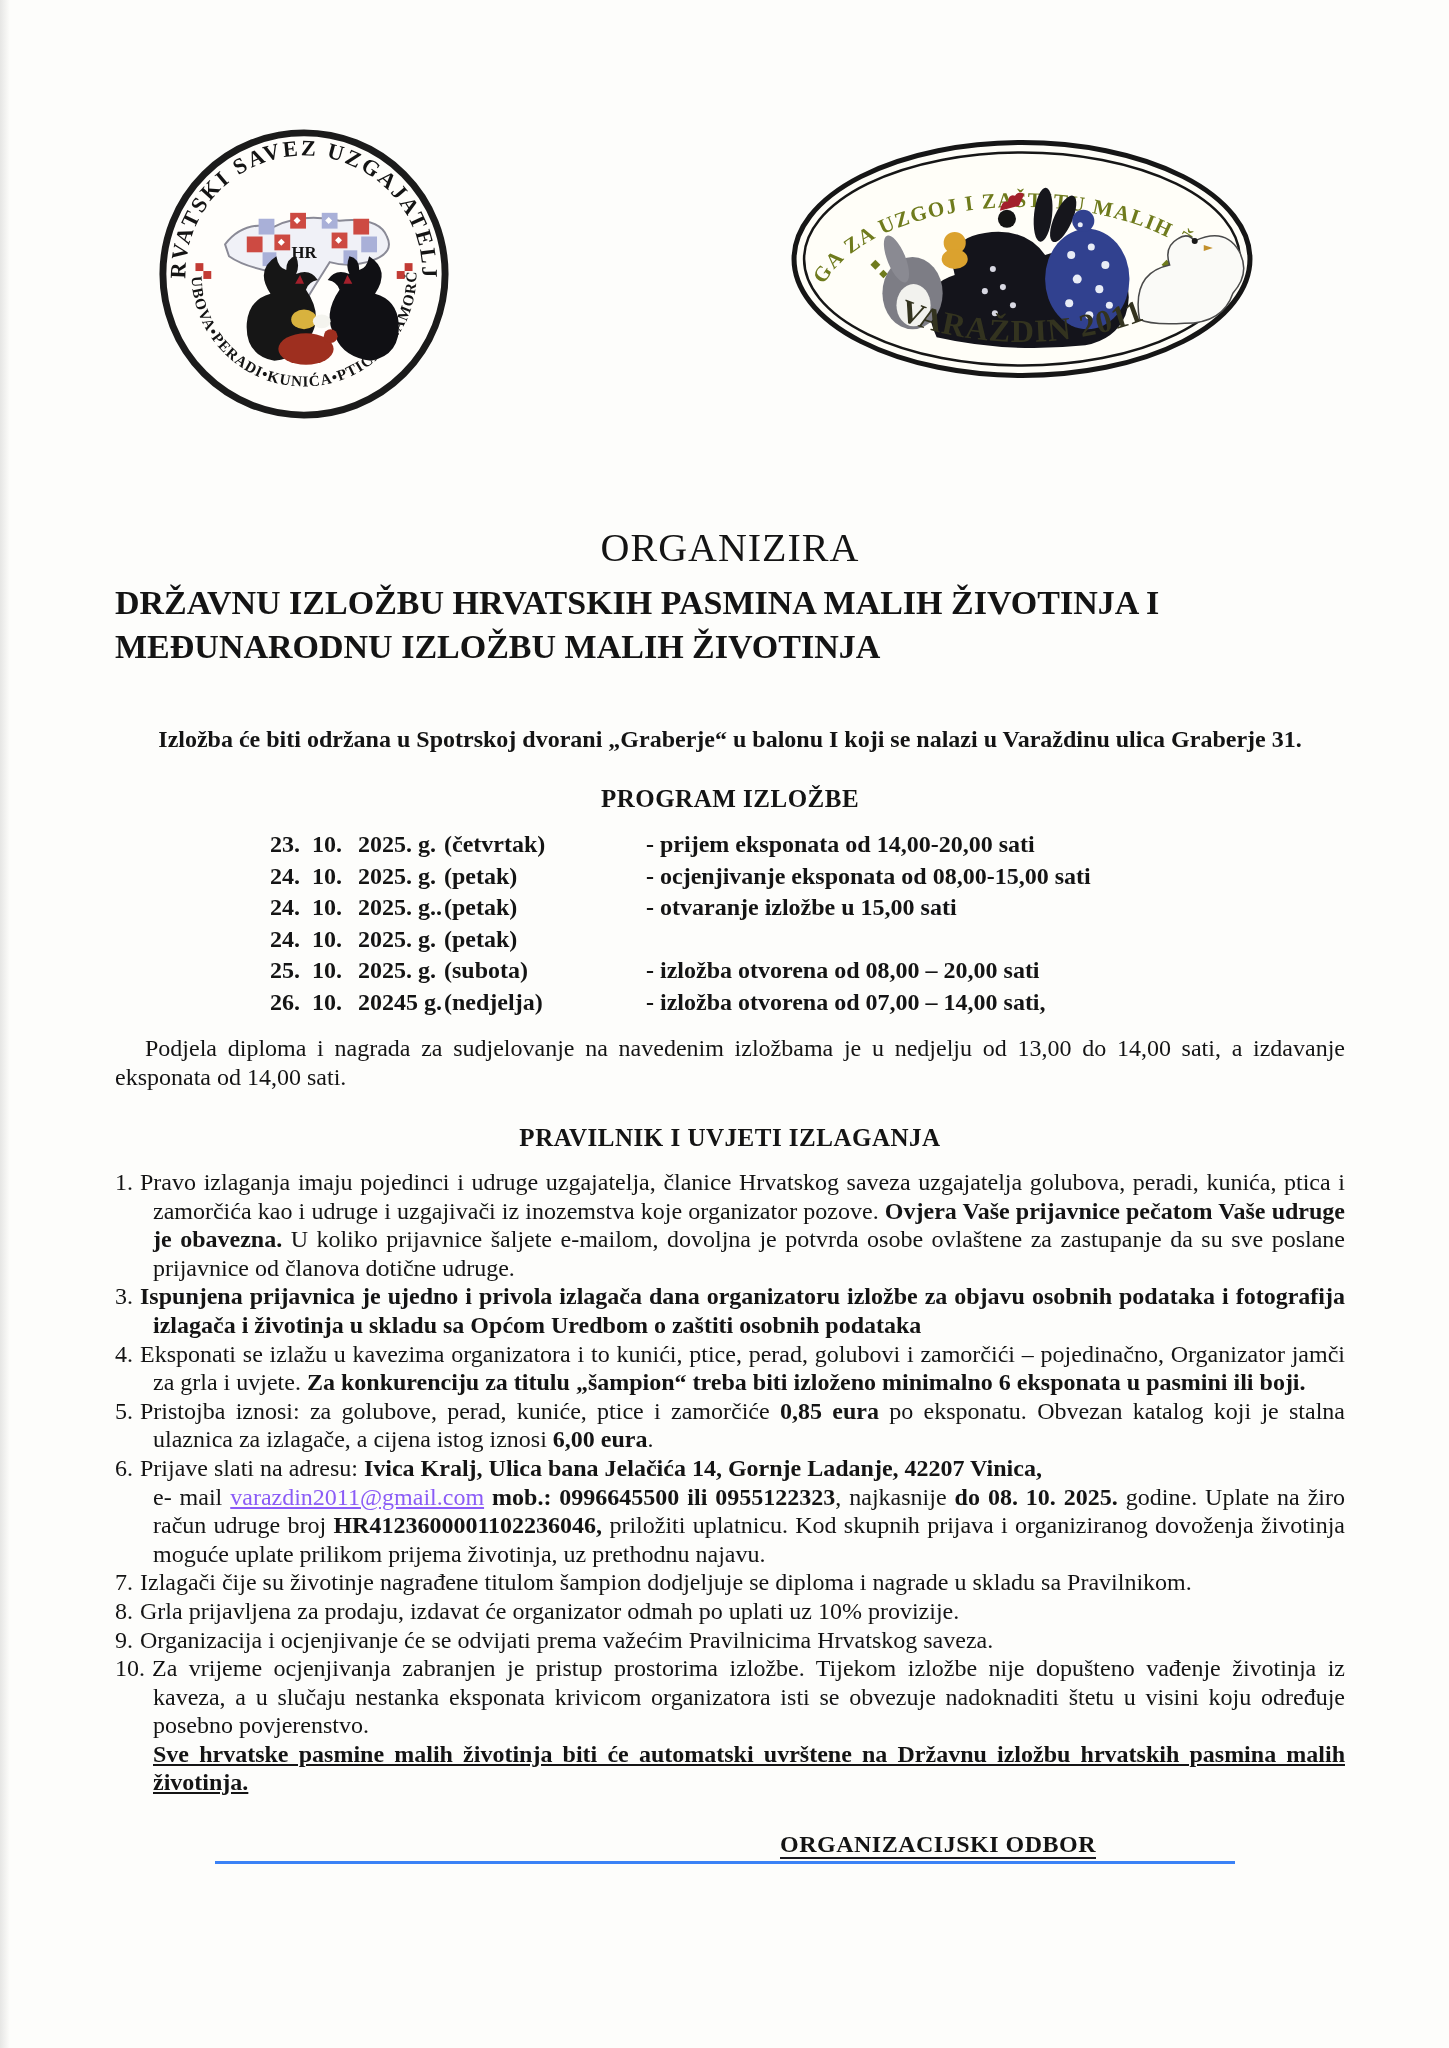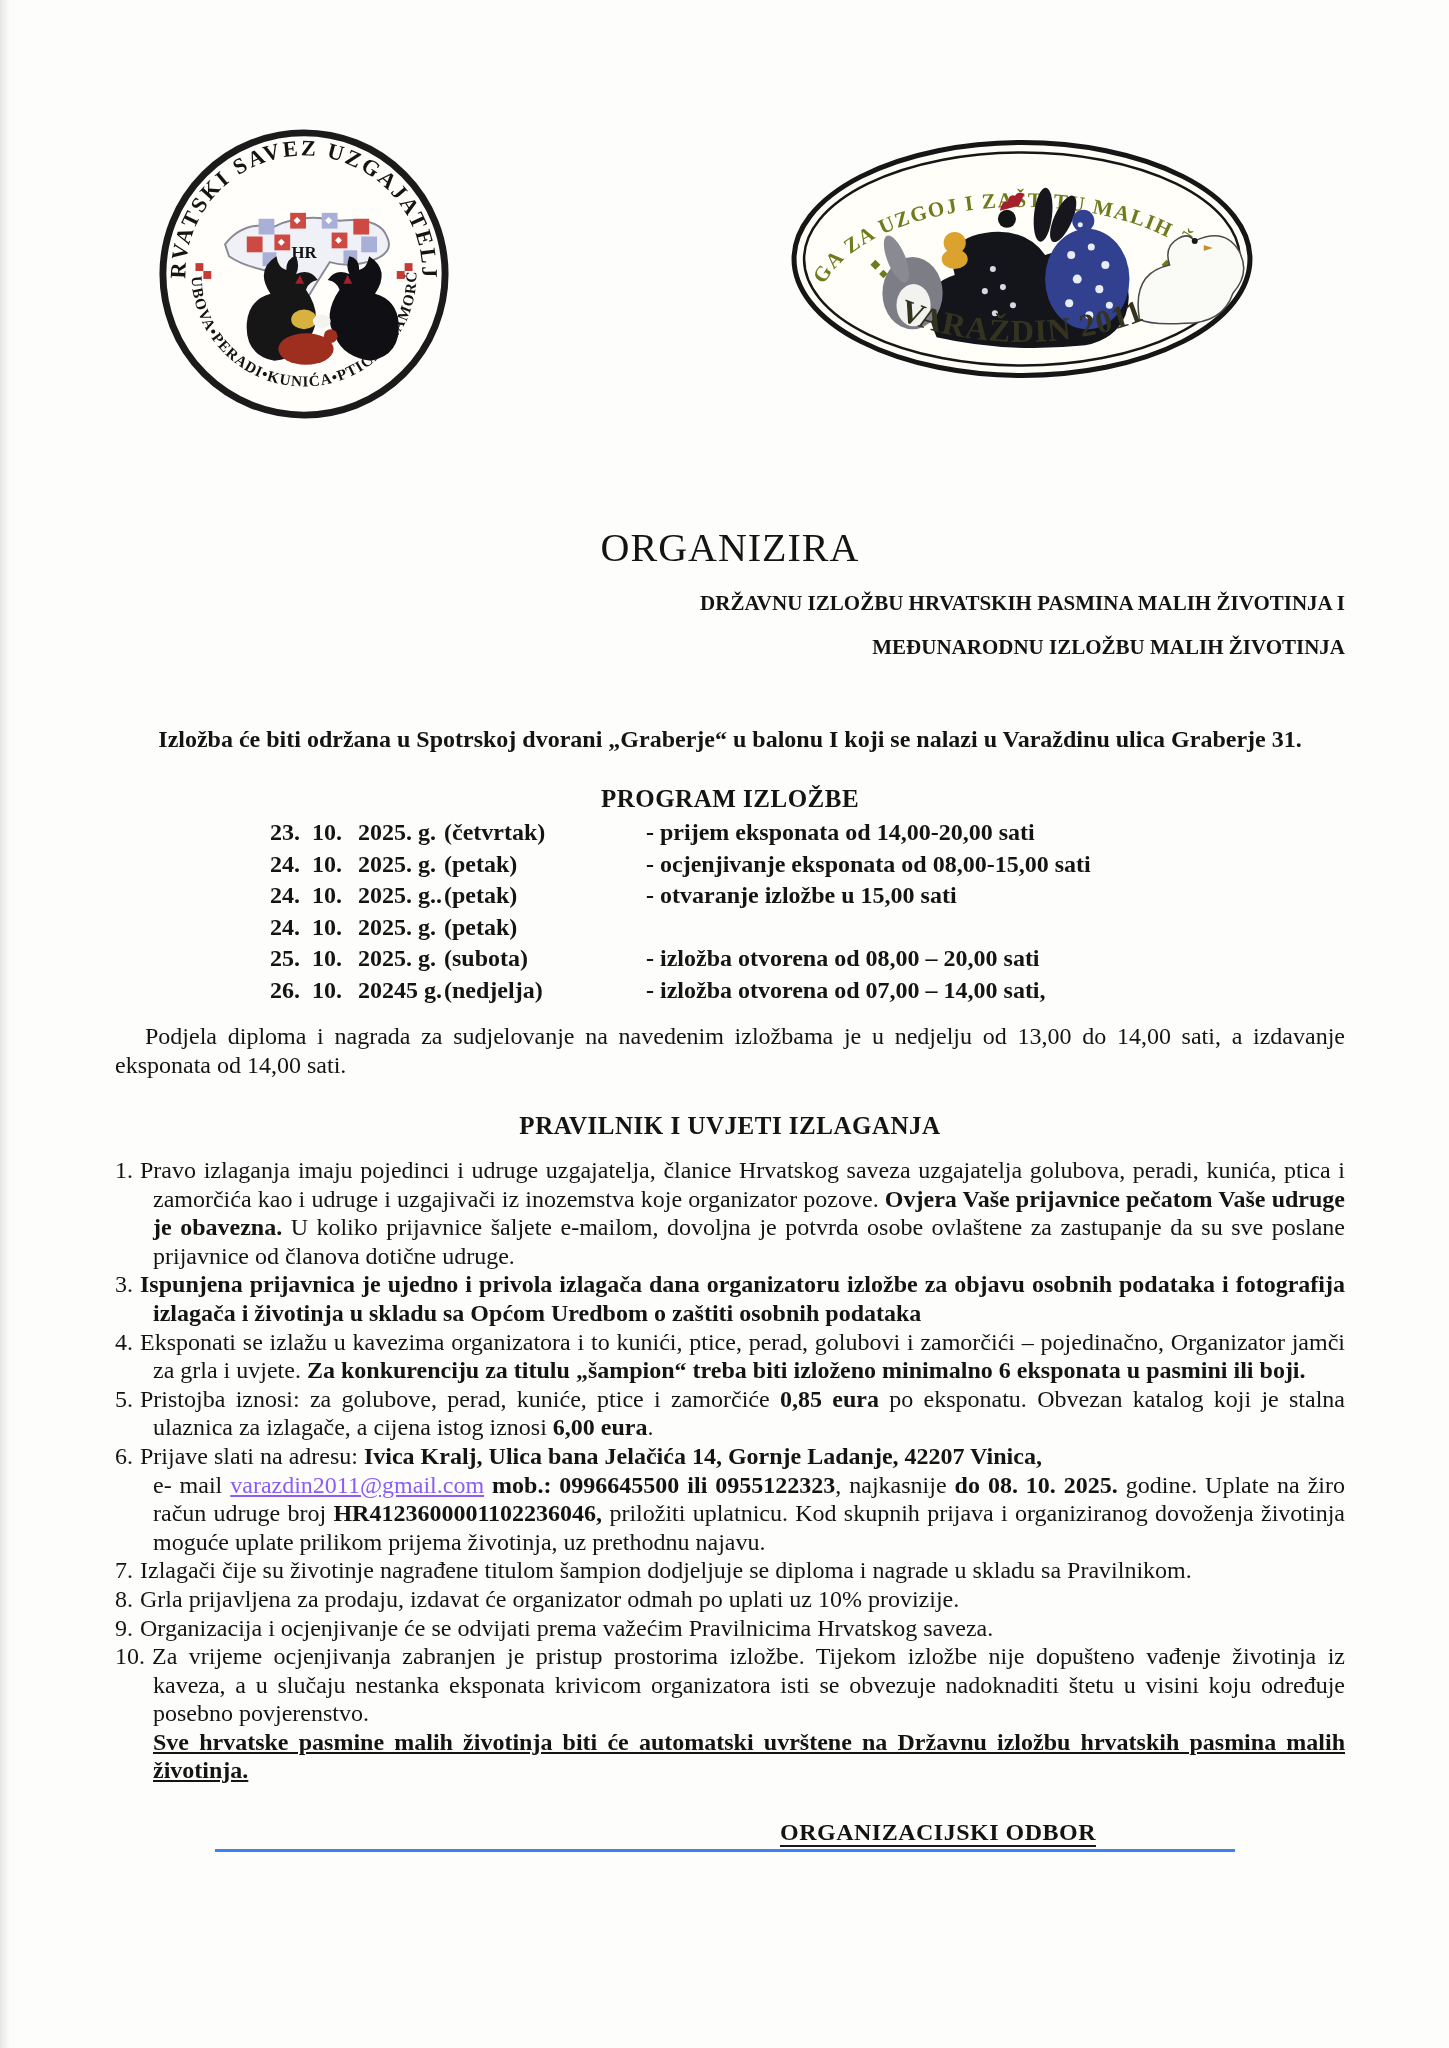--- a/index.html
+++ b/index.html
@@ -17,24 +17,24 @@
     background:linear-gradient(to right,rgba(110,110,110,.16),transparent);
     pointer-events:none;
   }
   .logo{position:absolute;}
   .logo-left{left:156px;top:126px;width:296px;height:296px;}
   .logo-right{left:786px;top:136px;width:472px;height:246px;}
   svg text{font-family:"Liberation Serif","DejaVu Serif",serif;}
 
   .content{padding:512px 104px 0 115px;}
   .organizira{font-size:40px;font-weight:normal;text-align:center;margin:12px;letter-spacing:1px;}
-  .title-line{font-size:21px;font-weight:bold;text-align:right;line-height:40px;margin:4px 0 0 0;}
+  .title-line{font-size:34px;font-weight:bold;text-align:left;line-height:40px;margin:4px 0 0 0;}
   .location{margin-top:59px;font-size:24px;font-weight:bold;text-align:center;}
   .section-head{margin-top:32px;font-size:25px;font-weight:bold;text-align:center;letter-spacing:.5px;}
-  .program{margin-top:4px;margin-left:155px;font-size:24px;font-weight:bold;}
+  .program{margin-top:16px;margin-left:155px;font-size:24px;font-weight:bold;}
   .prog-row{display:flex;line-height:31.5px;}
   .pr-day{width:42px;}
   .pr-month{width:46px;}
   .pr-year{width:86px;}
   .pr-wd{width:202px;}
   .pr-ev{flex:1;}
   .note{margin-top:16px;font-size:24px;font-weight:normal;line-height:29px;text-indent:30px;text-align:justify;}
   .rules{margin-top:16px;font-size:24px;line-height:28.6px;}
   .rule-item{padding-left:38px;text-indent:-38px;text-align:justify;}
   .num{margin-right:7px;}

